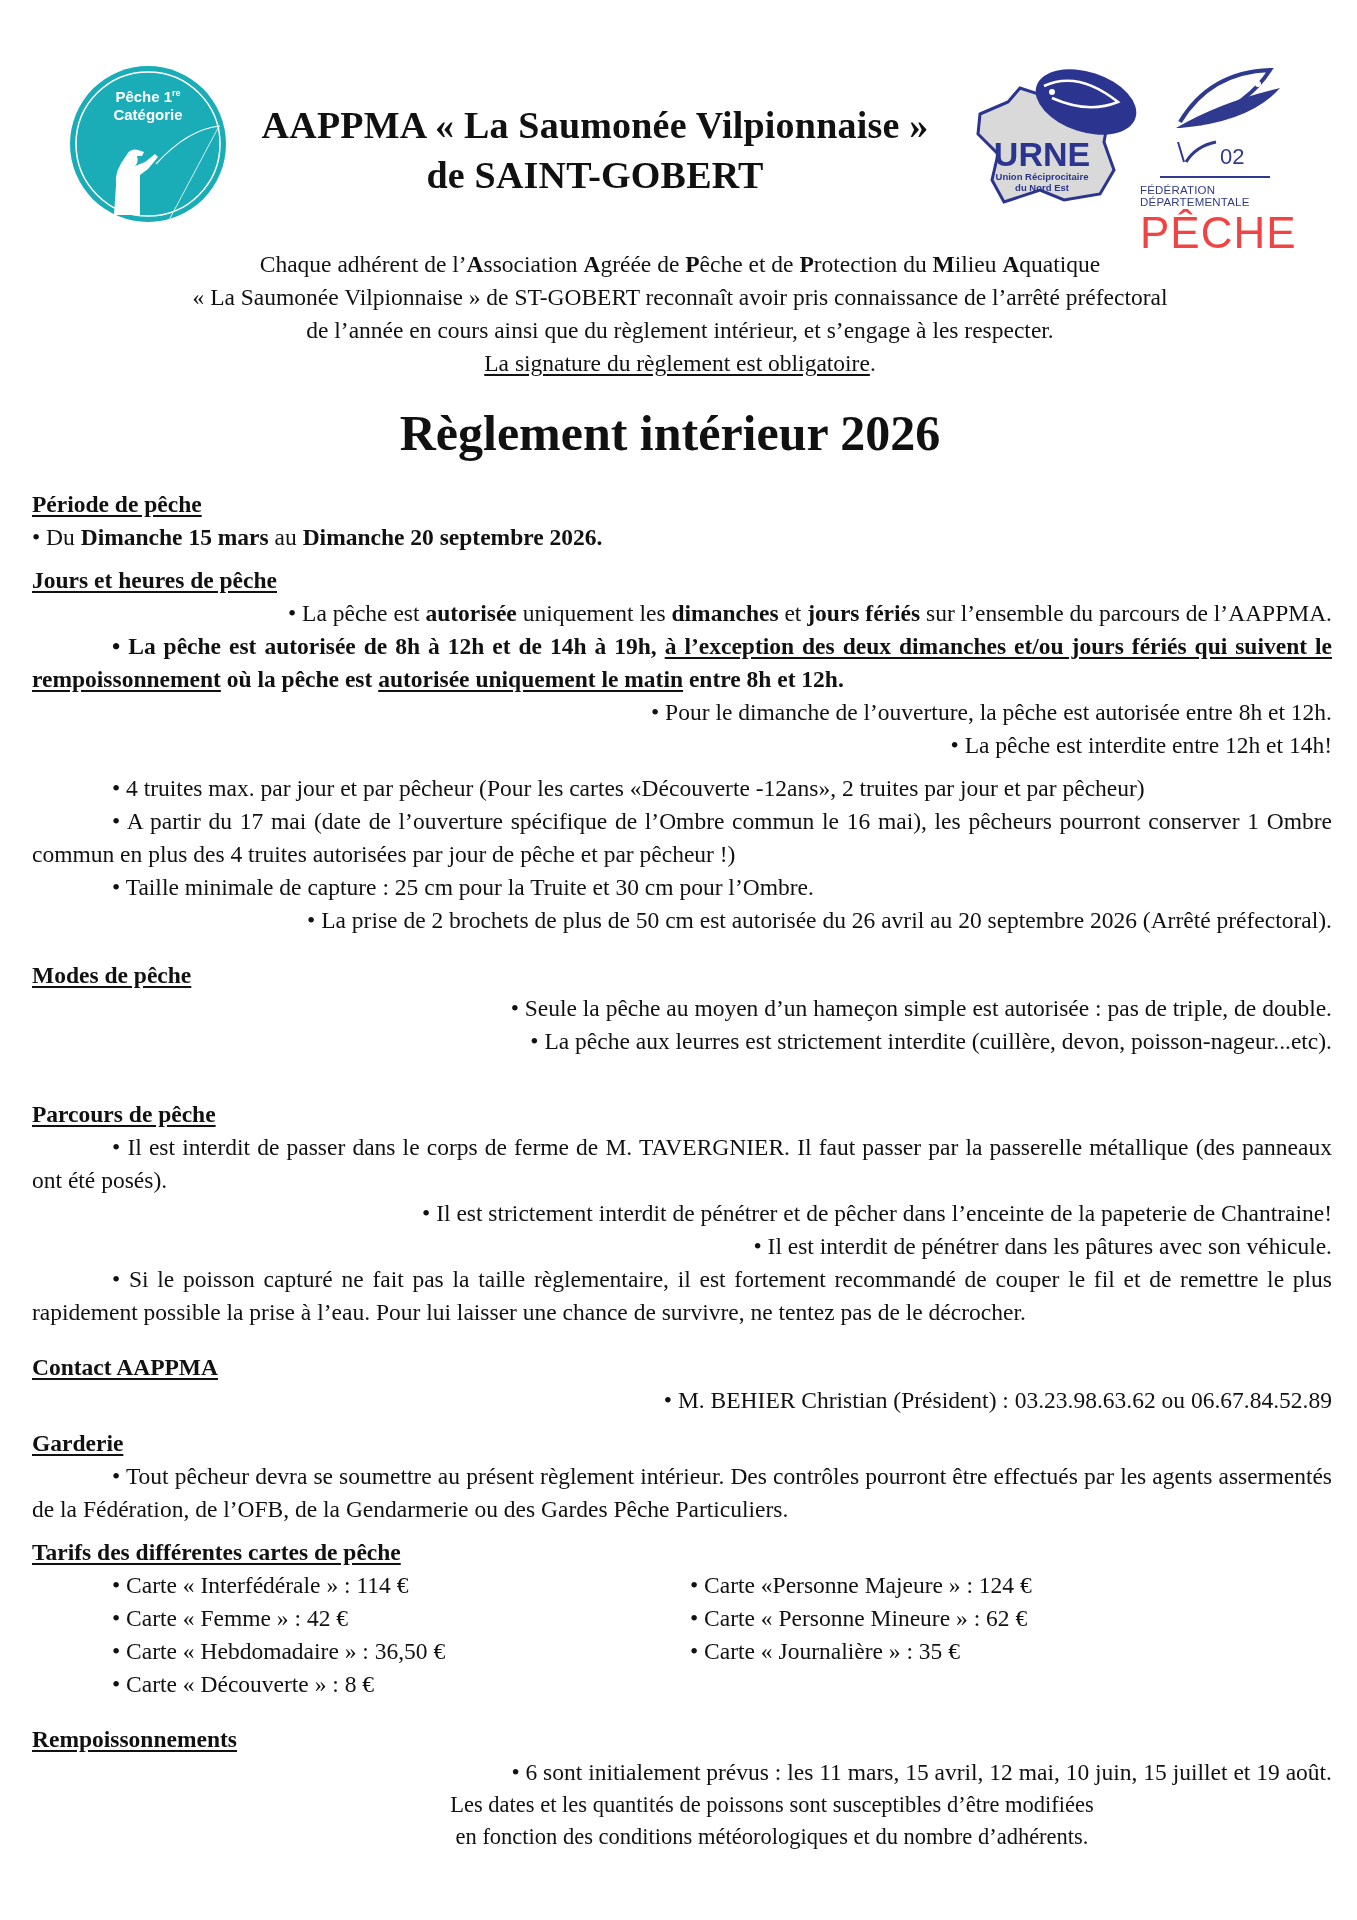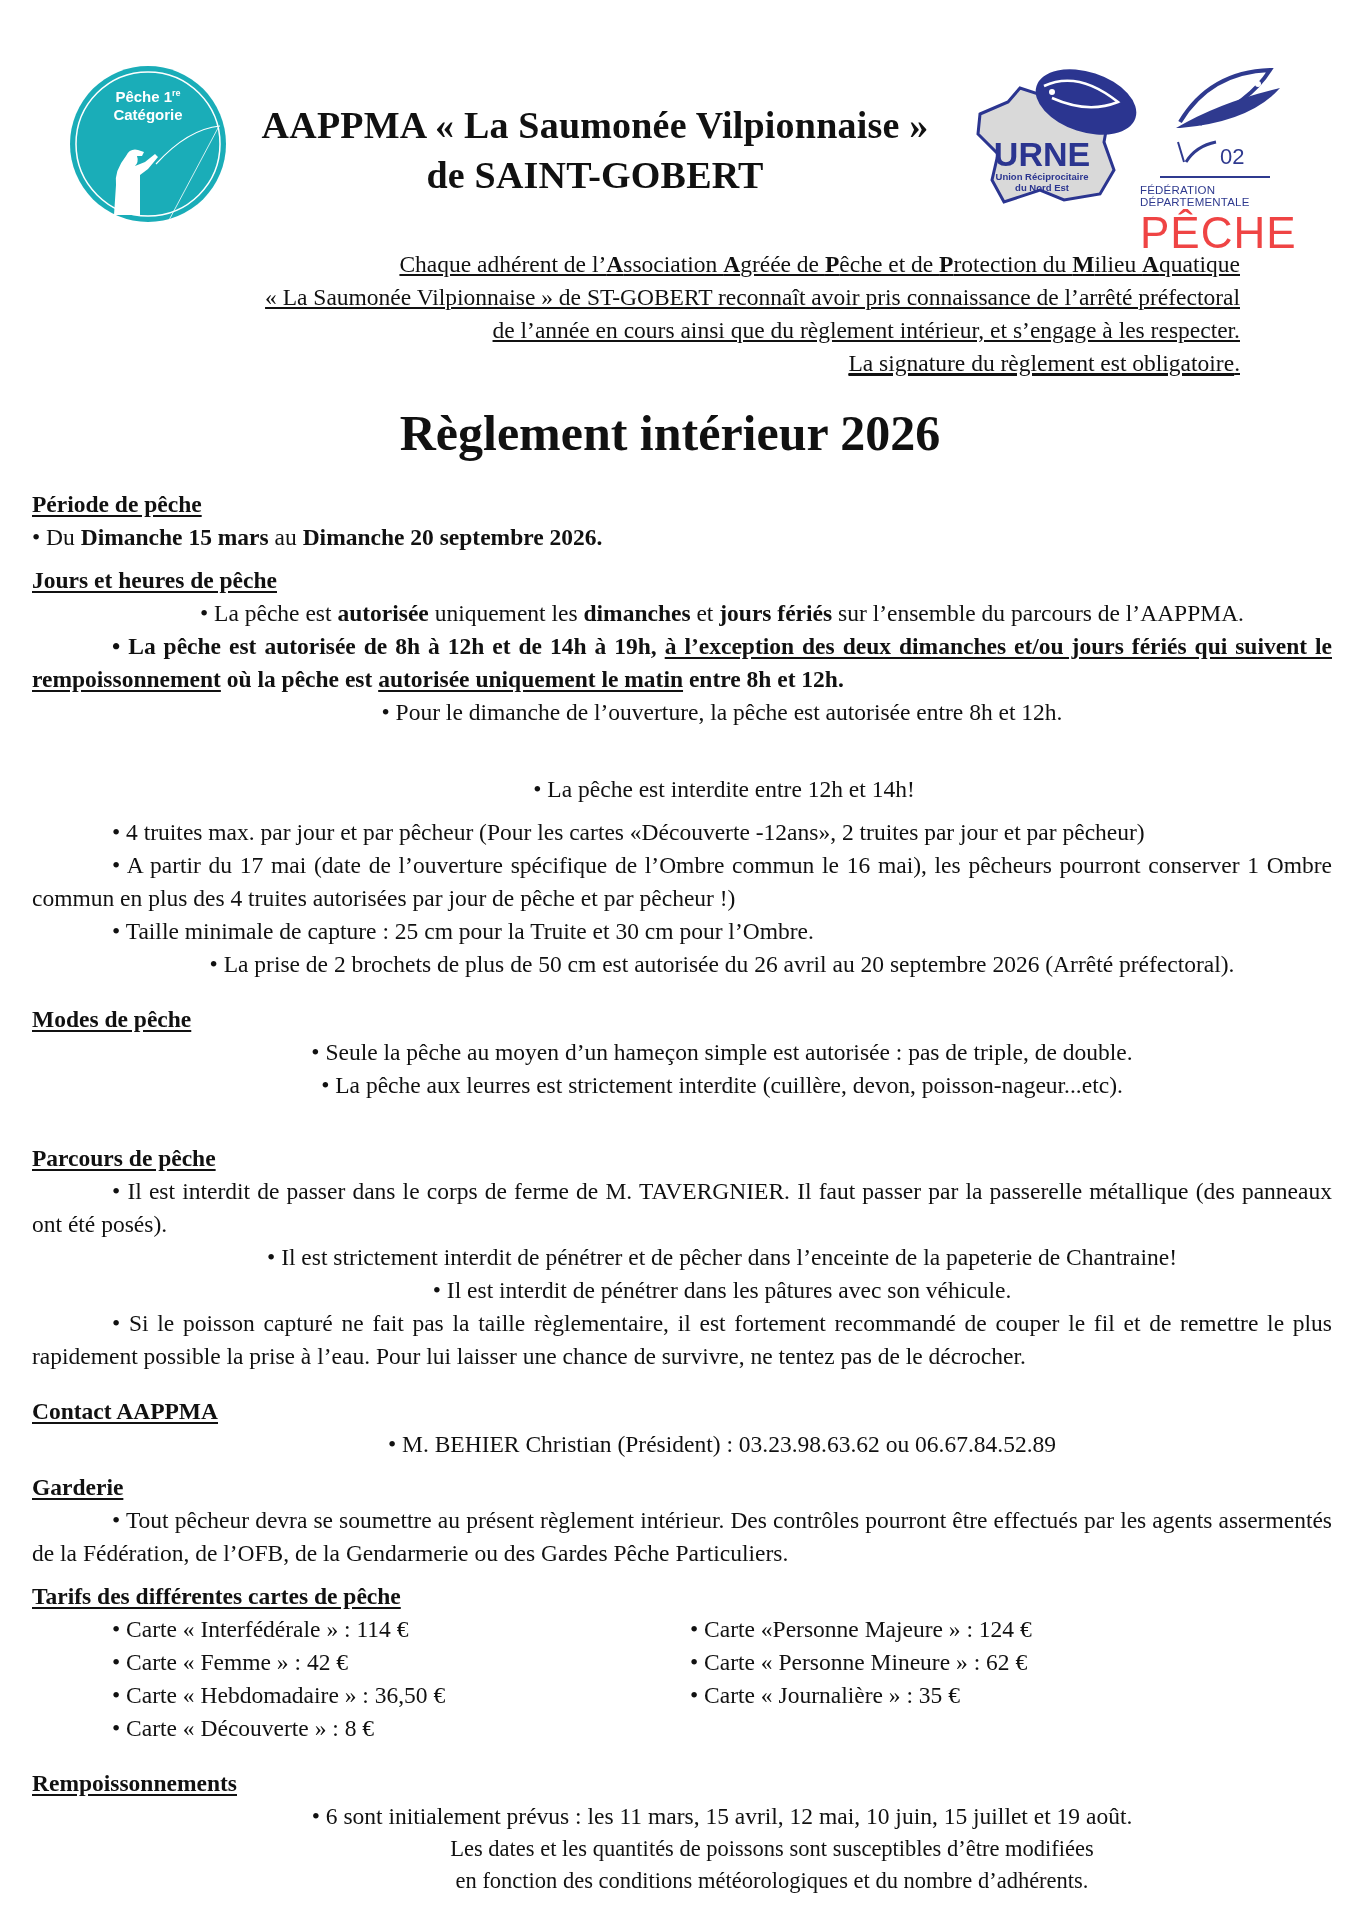--- a/index.html
+++ b/index.html
@@ -13,35 +13,35 @@
   .header-title {
     left: 210px; width: 770px; top: 100px; text-align: center;
     font-weight: bold; font-size: 38px; line-height: 50px; letter-spacing: 0.2px;
   }
   .logo-urne { left: 968px; top: 62px; width: 170px; height: 150px; }
   .logo-fed { left: 1140px; top: 62px; width: 150px; height: 170px; }
   .fed-sub { font-family: "Liberation Sans", sans-serif; font-size: 11.5px; color: #2f3a8f; letter-spacing: 0.2px; }
   .fed-big { font-family: "Liberation Sans", sans-serif; font-size: 44px; color: #ef4444; letter-spacing: 1px; }
 
   .intro {
-    left: 120px; width: 1120px; top: 248px; text-align: right;
-    font-size: 23.5px; line-height: 33px; text-decoration: underline;
+    left: 120px; width: 1120px; top: 248px; text-align: center;
+    font-size: 23.5px; line-height: 33px;
   }
   .intro b { font-weight: bold; }
   .u { text-decoration: underline; text-underline-offset: 3px; }
 
   .main-title {
     left: 0; width: 1340px; top: 398px; text-align: center;
     font-size: 50px; font-weight: bold; line-height: 70px;
   }
 
   .content { left: 32px; width: 1300px; top: 488px; font-size: 23.5px; line-height: 33px; }
   .sec-title { font-weight: bold; text-decoration: underline; text-underline-offset: 3px; }
   .item { text-indent: 80px; text-align: justify; }
-  .item.nojust { text-align: center; }
+  .item.nojust { text-align: right; }
   .row-period { display: flex; flex-direction: column; }
   .row-period .label { width: 322px; }
   .gap-s { height: 10px; }
   .gap-m { height: 22px; }
   .gap-l { height: 40px; }
   .tarifs { display: flex; }
   .tarifs .col { width: 578px; padding-left: 80px; }
   .tarifs .col2 { width: 560px; }
   .note { text-align: center; padding-left: 340px; width: 800px; line-height: 32px; font-size: 22.5px; }
 </style>
@@ -116,21 +116,21 @@
 
   <div>
     <div><span class="sec-title">Jours et heures de pêche </span></div>
     <div class="item nojust">
       <span>• La pêche est </span><b>autorisée</b><span> uniquement les </span><b>dimanches</b><span> et </span><b>jours fériés</b><span> sur l’ensemble du parcours de l’AAPPMA.</span>
     </div>
     <div class="item" style="font-weight:bold;">
       <span>• La pêche est autorisée de 8h à 12h et de 14h à 19h, </span><span class="u">à l’exception des deux dimanches et/ou jours fériés qui suivent le rempoissonnement</span><span> où la pêche est </span><span class="u">autorisée uniquement le matin</span><span> entre 8h et 12h.</span>
     </div>
     <div class="item nojust">• Pour le dimanche de l’ouverture, la pêche est autorisée entre 8h et 12h.</div>
-    <div class="item nojust" style="text-indent:84px;margin-top:44px;">• La pêche est interdite entre 12h et 14h!</div>
+    <div class="item nojust" style="text-indent:84px;">• La pêche est interdite entre 12h et 14h!</div>
   </div>
   <div class="gap-s"></div>
 
   <div>
     <div class="item">• 4 truites max. par jour et par pêcheur (Pour les cartes «Découverte -12ans», 2 truites par jour et par pêcheur)</div>
     <div class="item">• A partir du 17 mai (date de l’ouverture spécifique de l’Ombre commun le 16 mai), les pêcheurs pourront conserver 1 Ombre commun en plus des 4 truites autorisées par jour de pêche et par pêcheur !)</div>
     <div class="item">• Taille minimale de capture : 25 cm pour la Truite et 30 cm pour l’Ombre.</div>
     <div class="item nojust">• La prise de 2 brochets de plus de 50 cm est autorisée du 26 avril au 20 septembre 2026 (Arrêté préfectoral).</div>
   </div>
   <div class="gap-m"></div>

